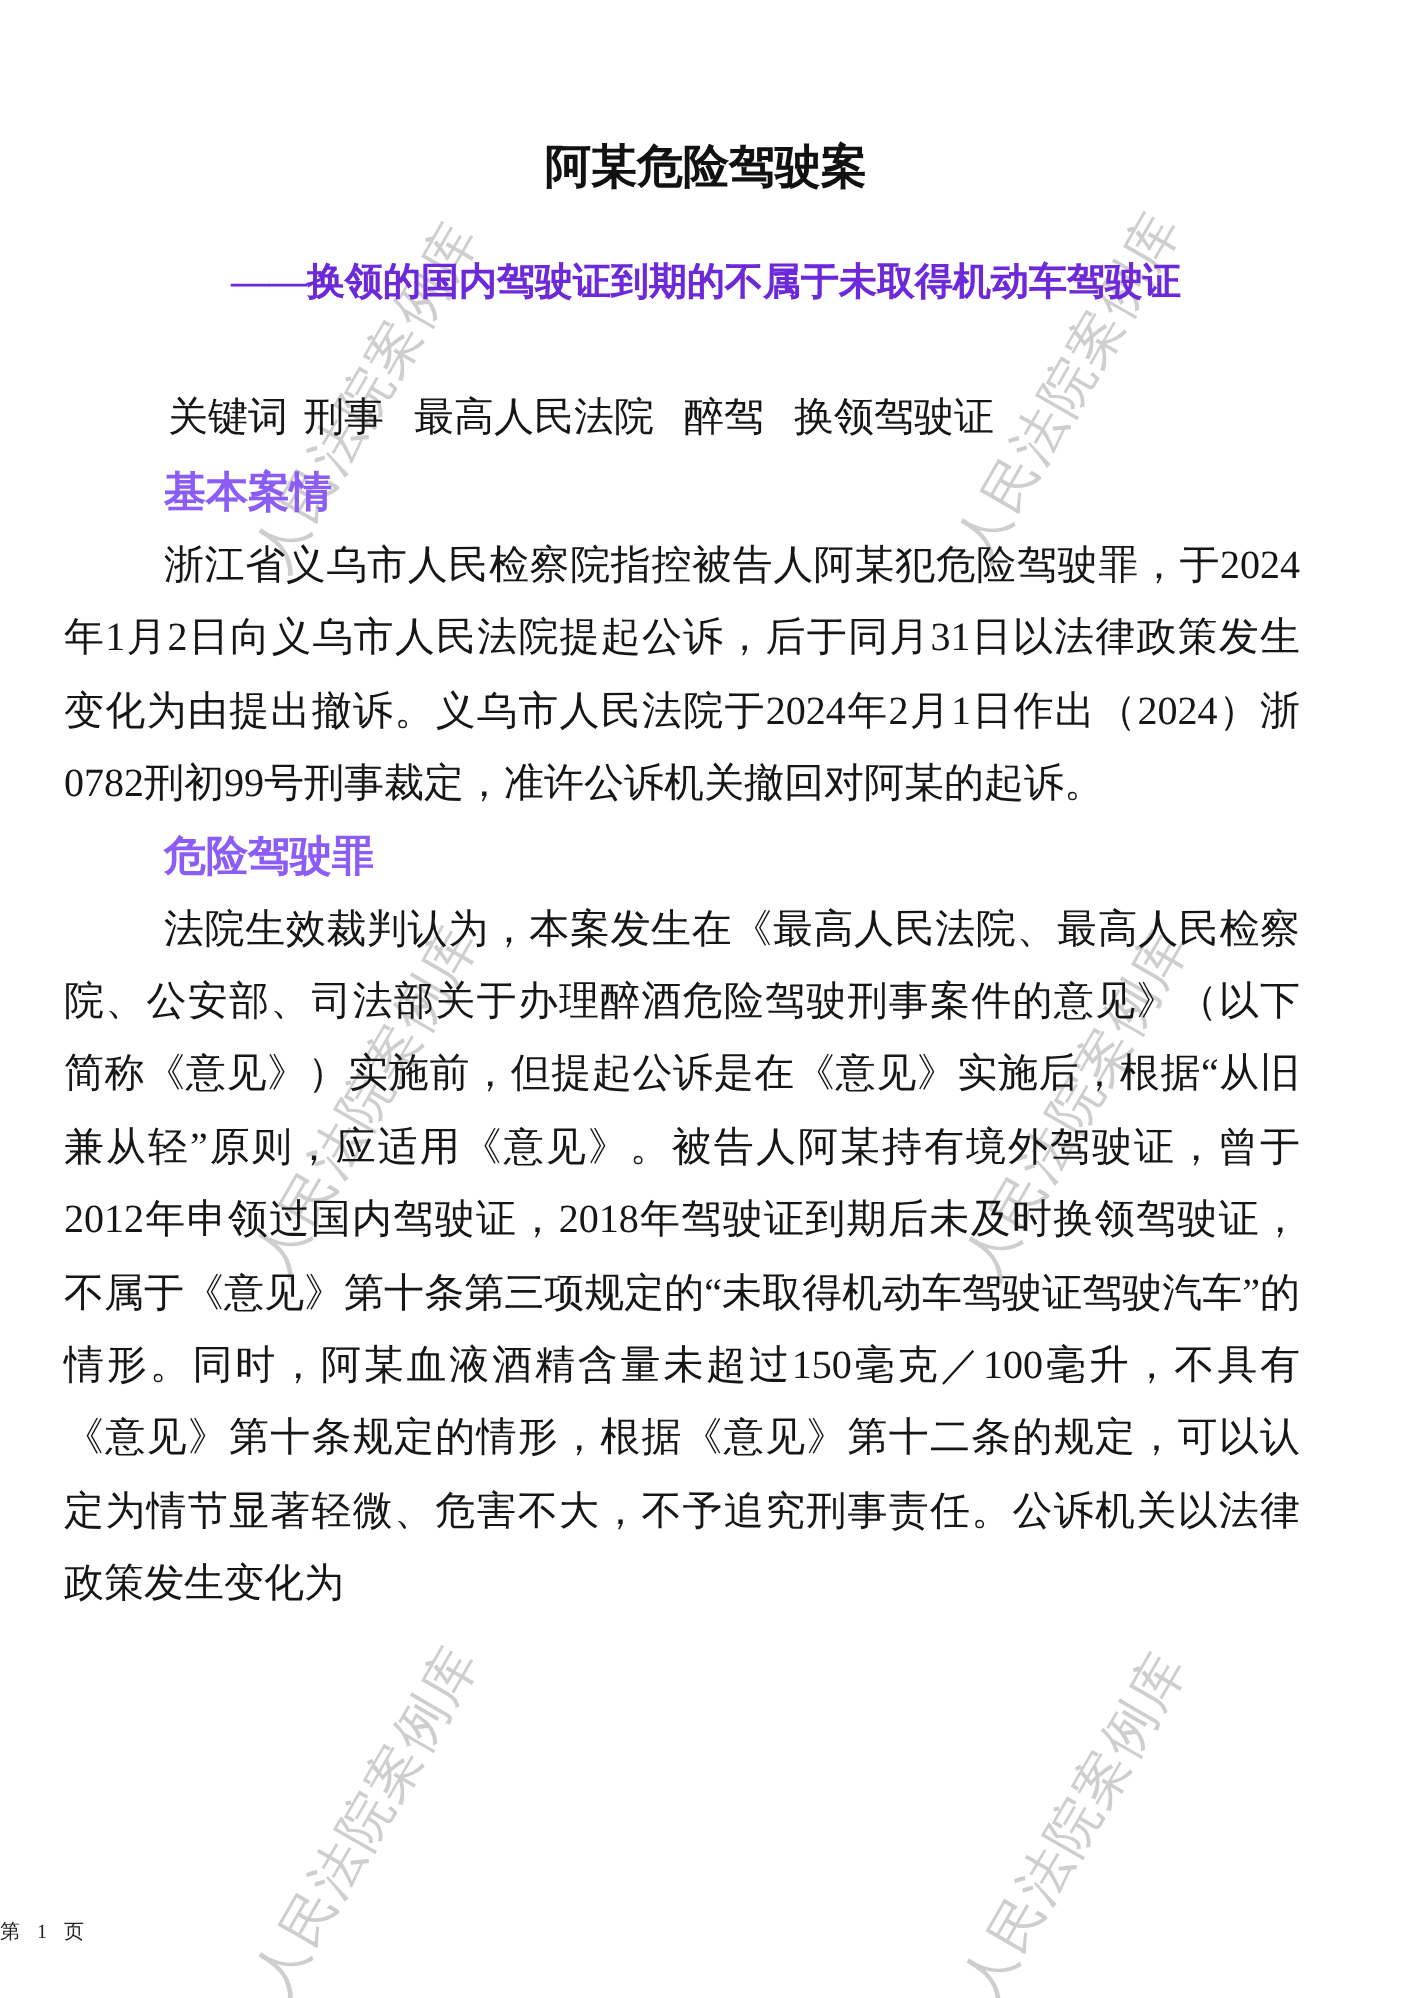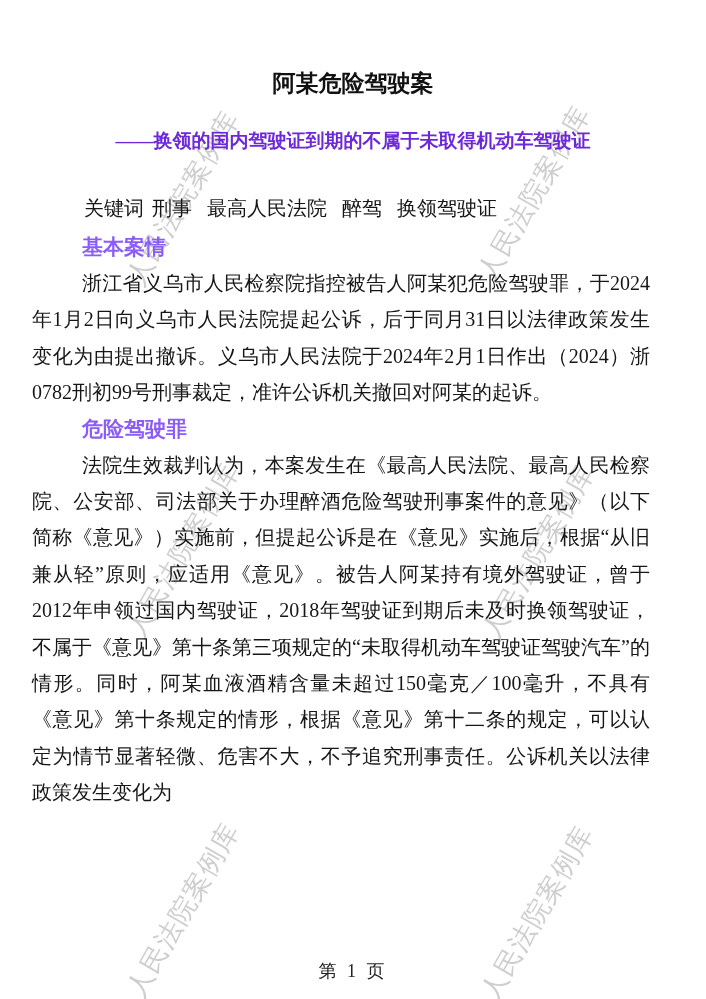--- a/index.html
+++ b/index.html
@@ -91,22 +91,22 @@
     font-size:20px;
     line-height:36.4px;
     text-indent:50px;
     text-align:justify;
     color:#161616;
   }
   
   .footer{
     position:absolute;z-index:1;
     left:0;right:0;top:959px;
-    text-align:center;
-    font-size:18px;
+    text-align:left;
+    font-size:10px;
     letter-spacing:3px;
     color:#222;
   }
 </style>
 </head>
 <body>
 
 <div class="page">
 
   <div class="wm wm1">人民法院案例库</div>

